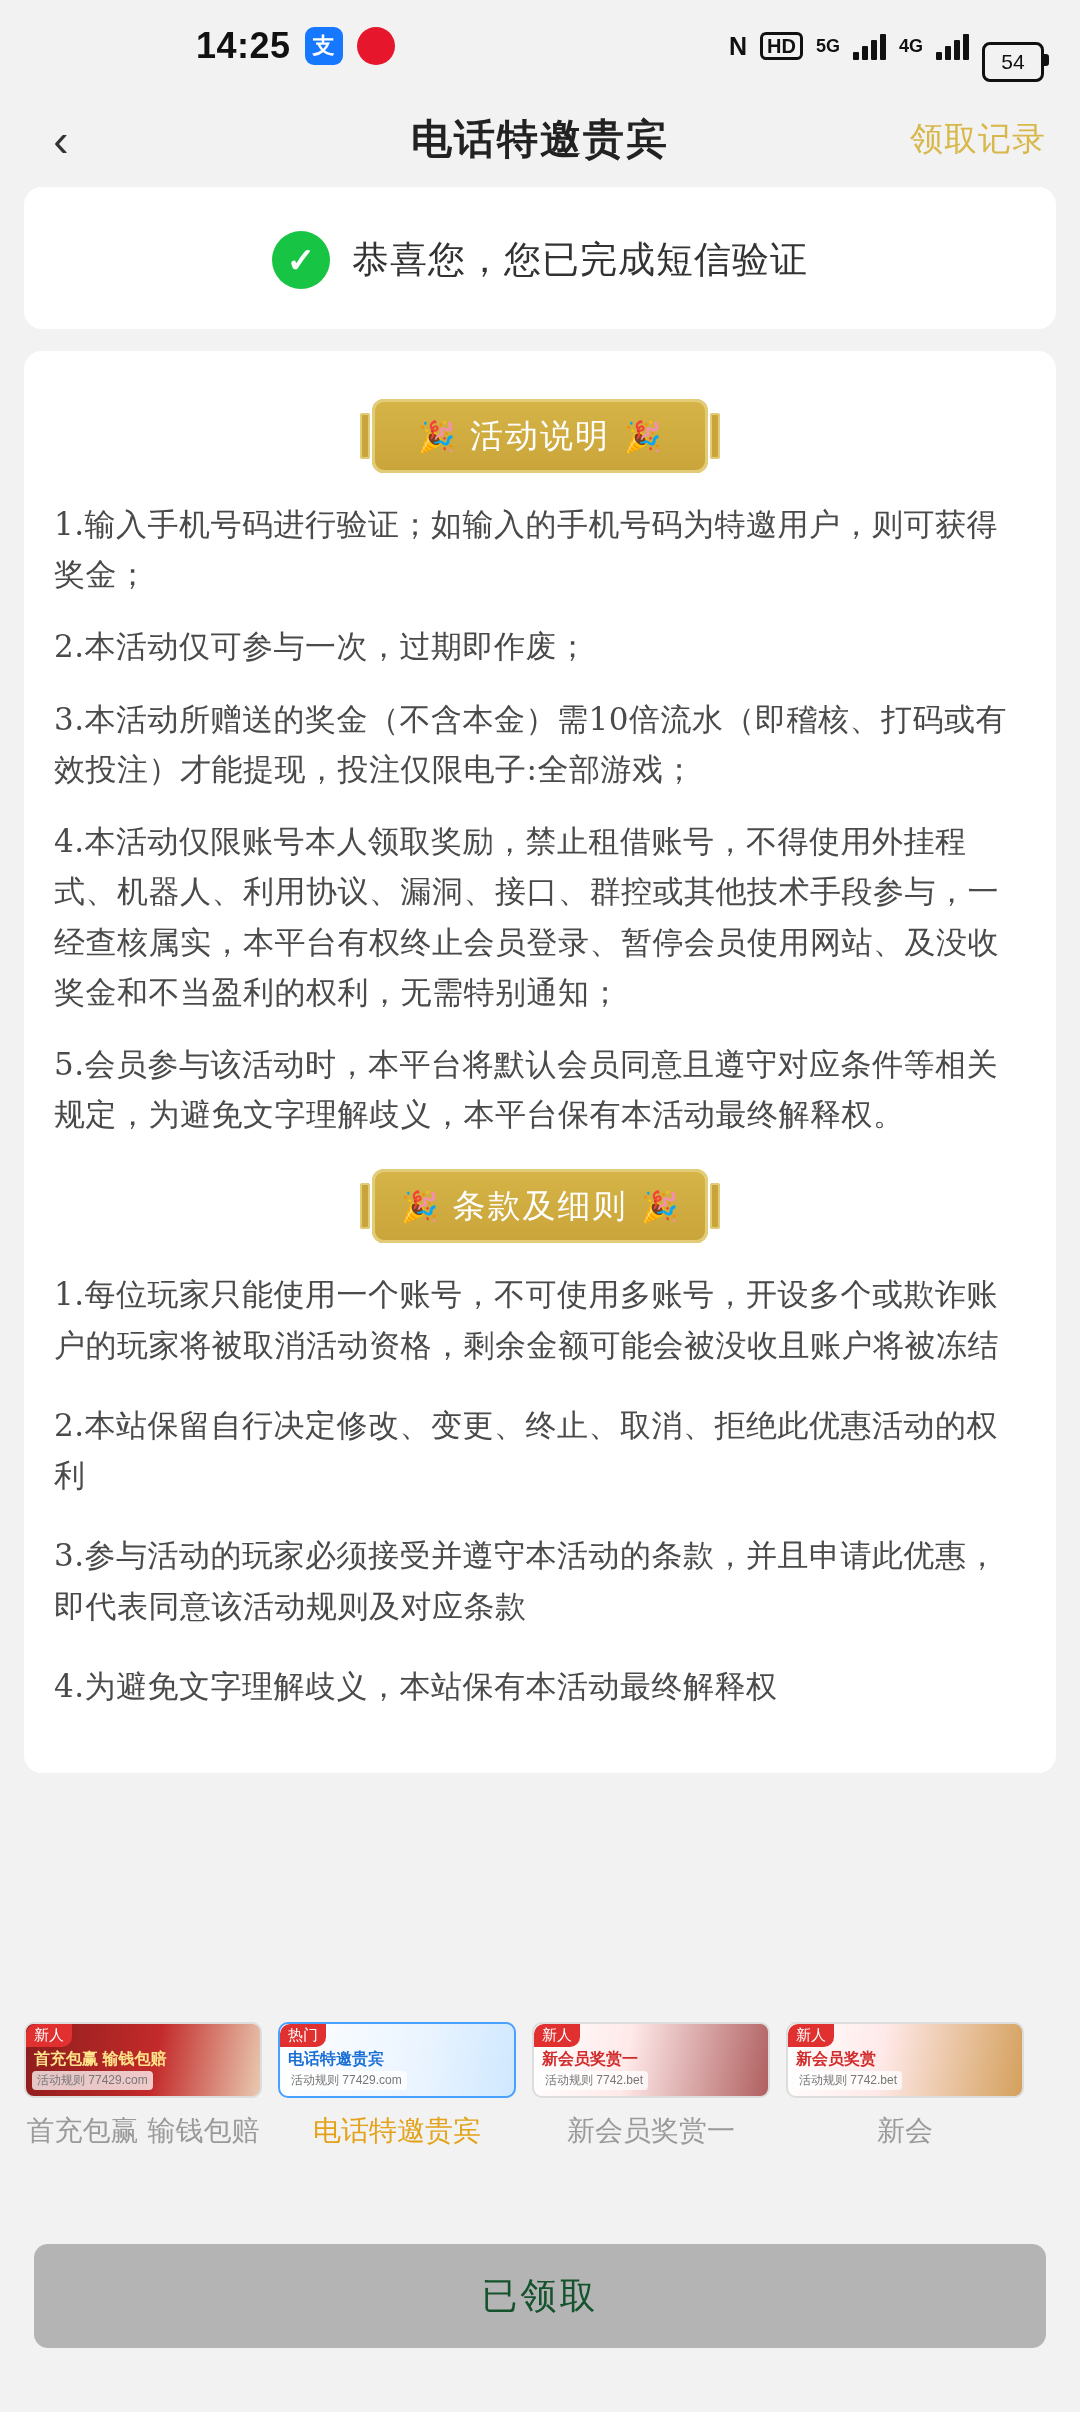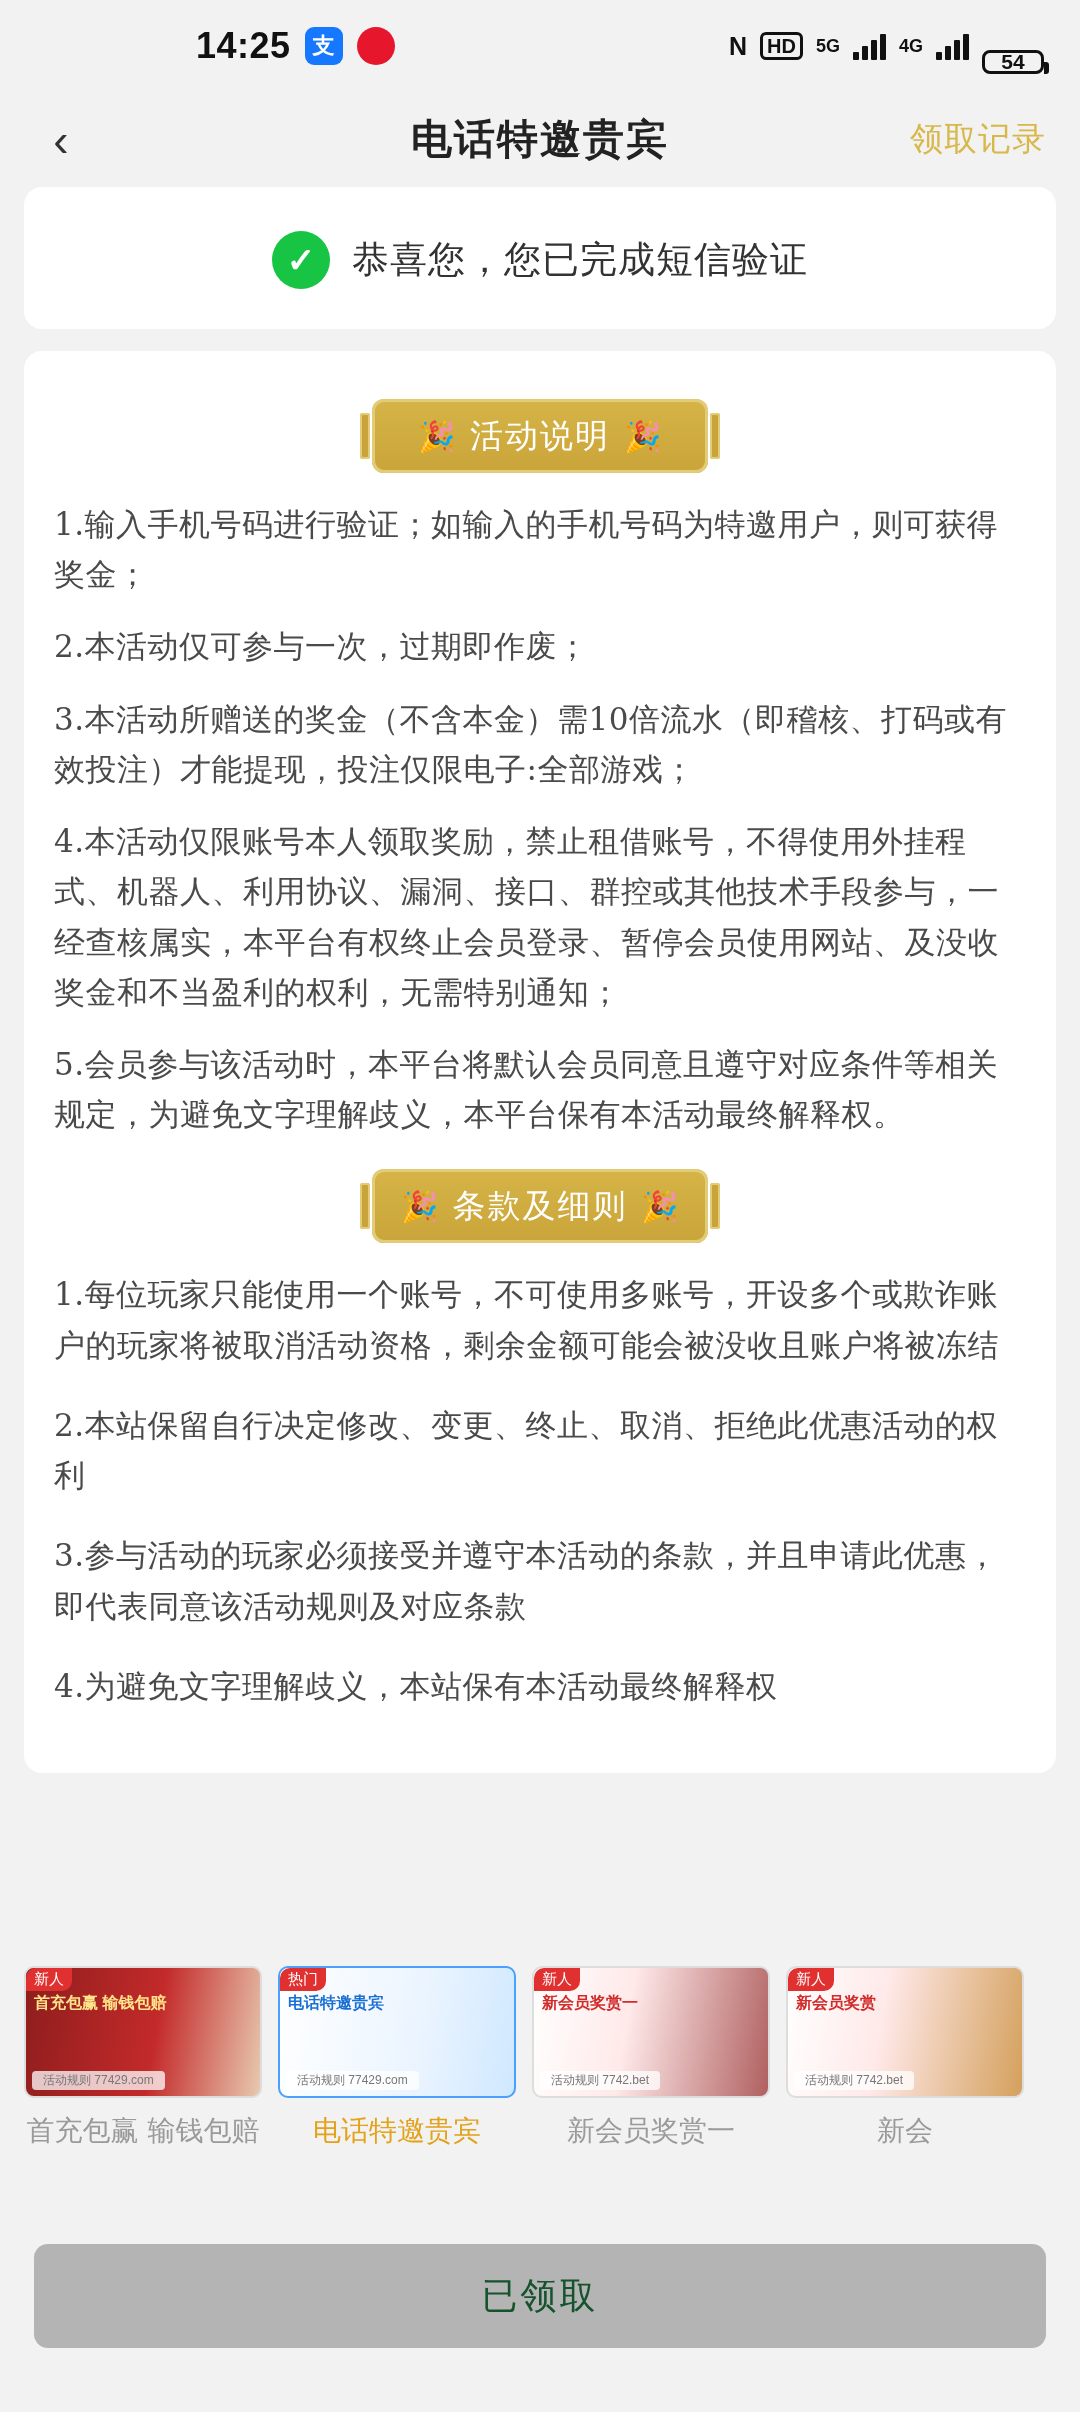--- a/index.html
+++ b/index.html
@@ -39,23 +39,23 @@
     border: 3px solid #111; border-radius: 6px; padding: 1px 4px; font-size: 20px;
   }
   .sb-sig { display: inline-flex; align-items: flex-end; gap: 3px; height: 27px; }
   .sb-sig i { display: block; width: 6px; background: #111; border-radius: 1px; }
   .sb-sig i:nth-child(1){height:8px}
   .sb-sig i:nth-child(2){height:14px}
   .sb-sig i:nth-child(3){height:20px}
   .sb-sig i:nth-child(4){height:26px}
   .sb-small { font-size: 18px; font-weight: 700; }
   .sb-battery {
-    width: 62px; height: 24px; border: 3px solid #111; border-radius: 8px;
-    display: flex; align-items: center; justify-content: center;
-    font-size: 21px; font-weight: 700; position: relative; margin-top: 32px;
+    width: 62px; height: 40px; border: 3px solid #111; border-radius: 8px;
+    display: flex; align-items: center; justify-content: center;
+    font-size: 21px; font-weight: 400; position: relative; margin-top: 32px;
   }
   .sb-battery::after {
     content: ""; position: absolute; right: -8px; top: 9px;
     width: 5px; height: 12px; background: #111; border-radius: 0 3px 3px 0;
   }
 
   
   .title-bar {
     height: 95px;
     display: flex;
@@ -160,21 +160,21 @@
     bottom: 262px;
     padding: 0 24px;
   }
   .thumbs {
     display: flex;
     gap: 16px;
     overflow: hidden;
   }
   .thumb-col { flex: 0 0 auto; width: 238px; }
   .thumb {
-    width: 238px; height: 132px;
+    width: 238px; height: 76px;
     border-radius: 10px;
     position: relative;
     overflow: hidden;
     border: 2px solid #ddd;
   }
   .thumb .tag {
     position: absolute; left: 0; top: 0;
     background: #e03030; color: #fff;
     font-size: 15px; padding: 2px 8px;
     border-radius: 10px 0 10px 0;
@@ -189,21 +189,21 @@
     font-size: 16px; line-height: 1.35;
     font-weight: 700;
   }
   .t1 .thumb-txt { color: #ffe48a; }
   .t2 .thumb-txt { color: #1a6fd4; }
   .t3 .thumb-txt, .t4 .thumb-txt { color: #d12b2b; }
   .thumb-foot {
     position: absolute; left: 6px; bottom: 6px;
     font-size: 12px; color: #777;
     background: rgba(255,255,255,.75);
-    padding: 1px 11px; border-radius: 4px;
+    padding: 1px 5px; border-radius: 4px;
   }
   .thumb-label {
     margin-top: 14px;
     text-align: center;
     font-size: 28px;
     color: #9a9a9a;
     font-family: "DejaVu Serif", serif;
     white-space: nowrap;
     overflow: hidden;
   }

